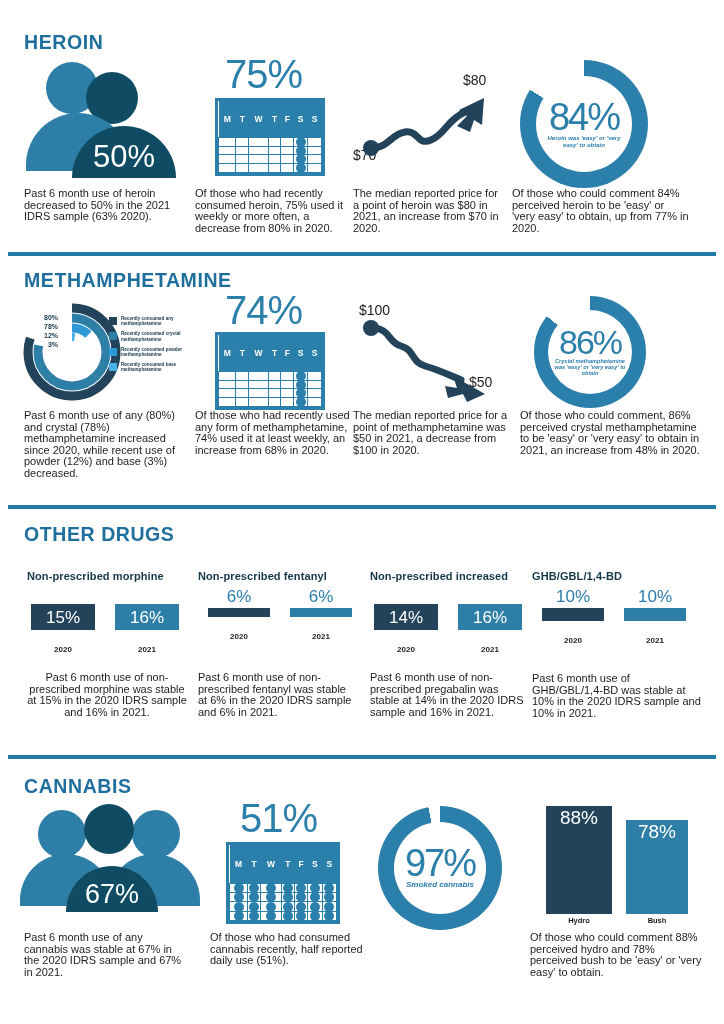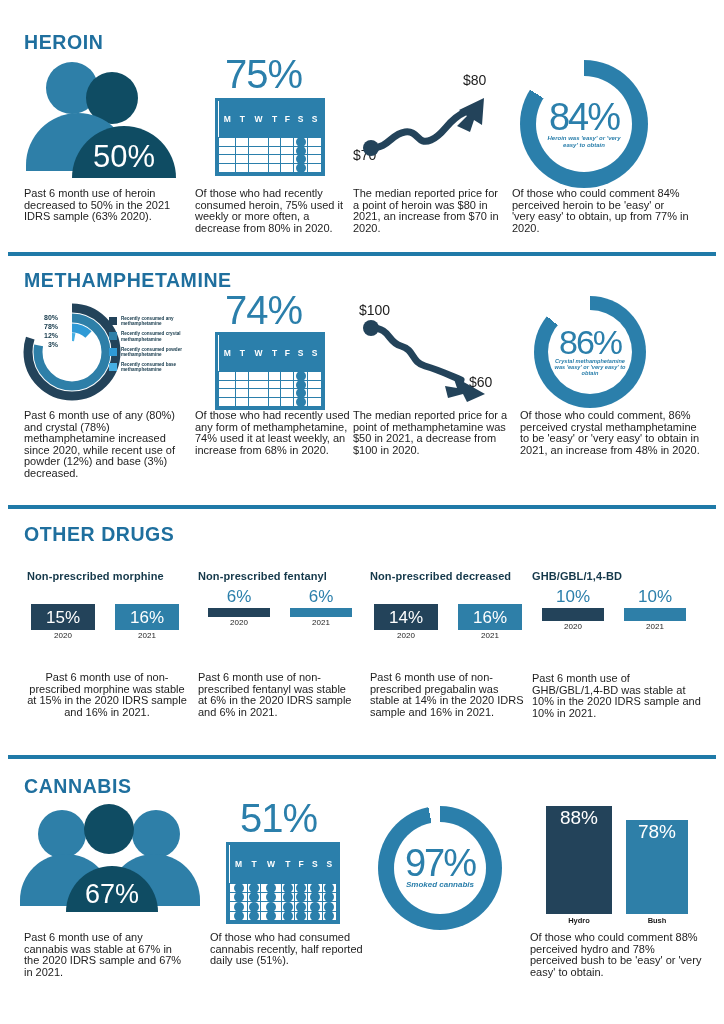--- a/index.html
+++ b/index.html
@@ -77,21 +77,21 @@
   .donut .dsub{
     color:var(--blue);font-style:italic;font-weight:700;text-align:center;
     line-height:1.05;
   }
 
   
   .odtitle{font-size:11px;font-weight:700;color:#14384a;letter-spacing:.1px;}
   .barbox{position:relative;display:inline-block;text-align:center;}
   .barfill{position:relative;display:flex;align-items:center;justify-content:center;}
   .barfill span{color:#fff;font-size:17px;line-height:1;}
-  .baryear{font-size:8px;font-weight:400;color:#1d1d1d;margin-top:1px;}
+  .baryear{font-size:8px;font-weight:700;color:#1d1d1d;margin-top:15px;}
   .barnum-out{font-size:17px;color:var(--blue);line-height:1;}
 
   
   .vbar{position:absolute;display:flex;align-items:flex-start;justify-content:center;}
   .vbar span{color:#fff;font-size:19px;line-height:1;padding-top:2px;}
   .vlabel{position:absolute;font-size:7.5px;font-weight:700;text-align:center;}
 
   
   .legrow{display:flex;align-items:flex-start;margin-bottom:4.5px;}
   .legsw{width:8px;height:8px;flex:none;margin-right:4px;margin-top:1px;}
@@ -317,21 +317,21 @@
         </tbody>
             </table>
       </div>
     </div>
     <div class="caption" style="margin-top:6px;width:155px;">Of those who had recently used any form of methamphetamine, 74% used it at least weekly, an increase from 68% in 2020.</div>
   </div>
 
   <div class="col" style="left:353px;top:38px;width:165px;">
     <div style="position:relative;height:108px;">
       <div class="pricelbl" style="left:6px;top:6px;">$100</div>
-      <div class="pricelbl" style="left:116px;top:78px;">$60</div>
+      <div class="pricelbl" style="left:116px;top:78px;">$50</div>
       <svg width="160" height="95" viewBox="0 0 160 95" style="position:absolute;left:0px;top:18px;">
         <circle cx="18" cy="14" r="8" fill="#23435a"></circle>
         <path d="M18,14 C38,14 34,28 48,32 C62,36 58,48 72,52 C86,56 94,60 108,66" stroke="#23435a" stroke-width="7" fill="none" stroke-linecap="round"></path>
         <path d="M132,80 L100,62 L104,74 L92,72 L95,84 L110,80 L114,88 Z" fill="#23435a"></path>
       </svg>
     </div>
     <div class="caption" style="margin-top:6px;width:160px;">The median reported price for a point of methamphetamine was $50 in 2021, a decrease from $100 in 2020.</div>
   </div>
 
   <div class="col" style="left:520px;top:38px;width:185px;">
@@ -383,21 +383,21 @@
       <div class="barbox" style="position:absolute;left:92px;top:-16px;">
         <div class="barnum-out" style="width:62px;">6%</div>
         <div style="width:62px;height:9px;background:#2e7fa8;margin-top:3px;"></div>
         <div class="baryear">2021</div>
       </div>
     </div>
     <div class="caption" style="margin-top:14px;width:160px;">Past 6 month use of non-prescribed fentanyl was stable at 6% in the 2020 IDRS sample and 6% in 2021.</div>
   </div>
 
   <div class="col" style="left:370px;top:58px;width:165px;">
-    <div class="odtitle">Non-prescribed decreased</div>
+    <div class="odtitle">Non-prescribed increased</div>
     <div style="position:relative;height:54px;margin-top:22px;">
       <div class="barbox" style="position:absolute;left:4px;top:0;">
         <div class="barfill" style="width:64px;height:26px;background:#23435a;">
           <span>14%</span>
         </div>
         <div class="baryear">2020</div>
       </div>
       <div class="barbox" style="position:absolute;left:88px;top:0;">
         <div class="barfill" style="width:64px;height:26px;background:#2e7fa8;">
           <span>16%</span>

